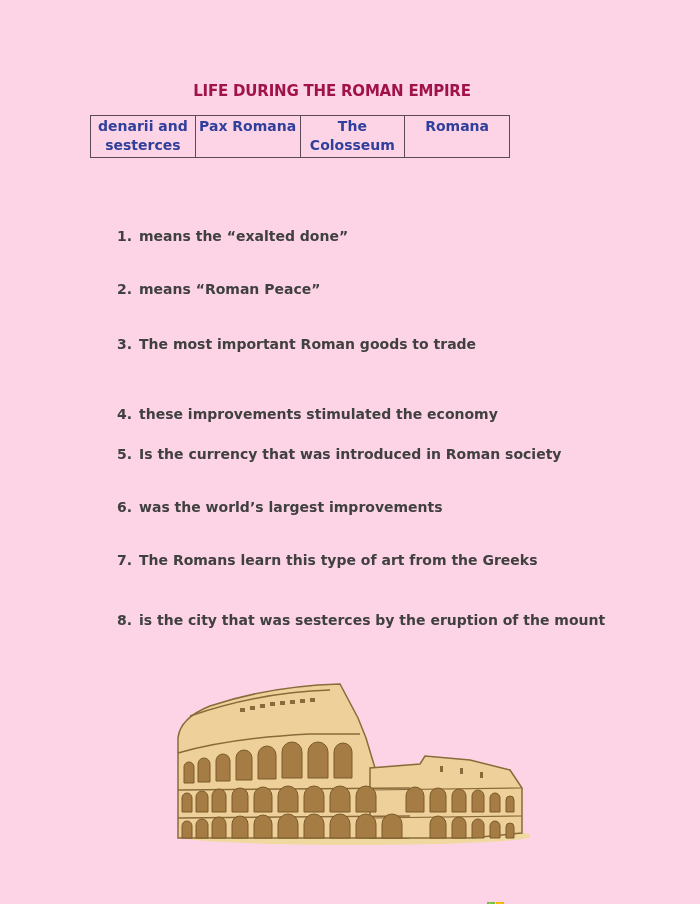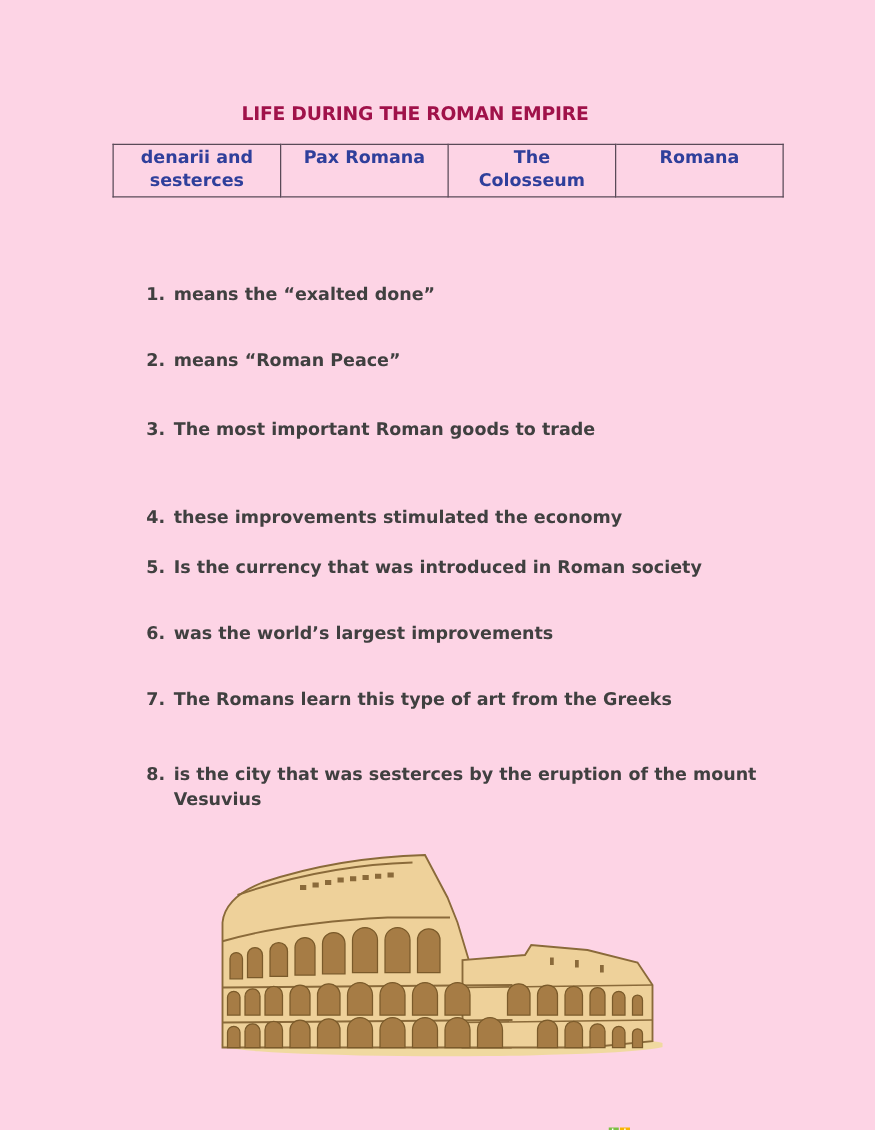--- a/index.html
+++ b/index.html
@@ -5,21 +5,21 @@
   html, body { margin:0; padding:0; }
   body {
     width:700px; height:904px; background:#fdd4e5; position:relative; overflow:hidden;
     font-family:"DejaVu Sans", "Liberation Sans", sans-serif;
   }
   .title {
     position:absolute; left:0; width:664px; top:82px; text-align:center;
     font-size:15px; font-weight:bold; color:#a0124a; letter-spacing:-0.2px;
   }
   table.word-bank {
-    position:absolute; left:90px; top:115px; width:537px; border-collapse:collapse;
+    position:absolute; left:90px; top:115px; width:420px; border-collapse:collapse;
     table-layout:fixed;
   }
   table.word-bank td {
     border:1px solid #5a4a58; text-align:center; vertical-align:top;
     color:#2f3f9b; font-weight:bold; font-size:14px; line-height:19px;
     padding:1px 2px 0 2px; height:38px; box-sizing:border-box;
   }
   table.word-bank tr:first-child td { height:42px; }
   table.word-bank td span { display:block; }
   .questions { position:absolute; left:117px; top:0; width:520px; }
@@ -64,21 +64,21 @@
   </table>
 
 <div class="questions">
   <div class="q" style="top:226px"><span class="num">1.</span><span>means the “exalted done”</span></div>
   <div class="q" style="top:279px"><span class="num">2.</span><span>means “Roman Peace”</span></div>
   <div class="q" style="top:334px"><span class="num">3.</span><span>The most important Roman goods to trade</span></div>
   <div class="q" style="top:404px"><span class="num">4.</span><span>these improvements stimulated the economy</span></div>
   <div class="q" style="top:444px"><span class="num">5.</span><span>Is the currency that was introduced in Roman society</span></div>
   <div class="q" style="top:497px"><span class="num">6.</span><span>was the world’s largest improvements</span></div>
   <div class="q" style="top:550px"><span class="num">7.</span><span>The Romans learn this type of art from the Greeks</span></div>
-  <div class="q" style="top:610px"><span class="num">8.</span><span>is the city that was sesterces by the eruption of the mount</span><span class="cont">Vesuvius</span></div>
+  <div class="q" style="top:610px"><span class="num">8.</span><span>is the city that was sesterces by the eruption of the mount</span></div>
 </div>
 
 <svg class="colosseum" viewBox="0 0 360 170" xmlns="http://www.w3.org/2000/svg">
 
   <ellipse cx="185" cy="158" rx="178" ry="9" fill="#f0d9a0"></ellipse>
 
   <path d="M8 160 L8 60 Q10 40 40 28 Q100 8 170 6 L188 40 L196 60 L205 90 L215 110 L230 150 L238 160 Z" fill="#eed19a" stroke="#8a6a3a" stroke-width="1.5"></path>
 
   <path d="M200 160 L200 90 L250 86 L255 78 L300 82 L340 92 L352 110 L352 155 L300 160 Z" fill="#eed19a" stroke="#8a6a3a" stroke-width="1.5"></path>
 

